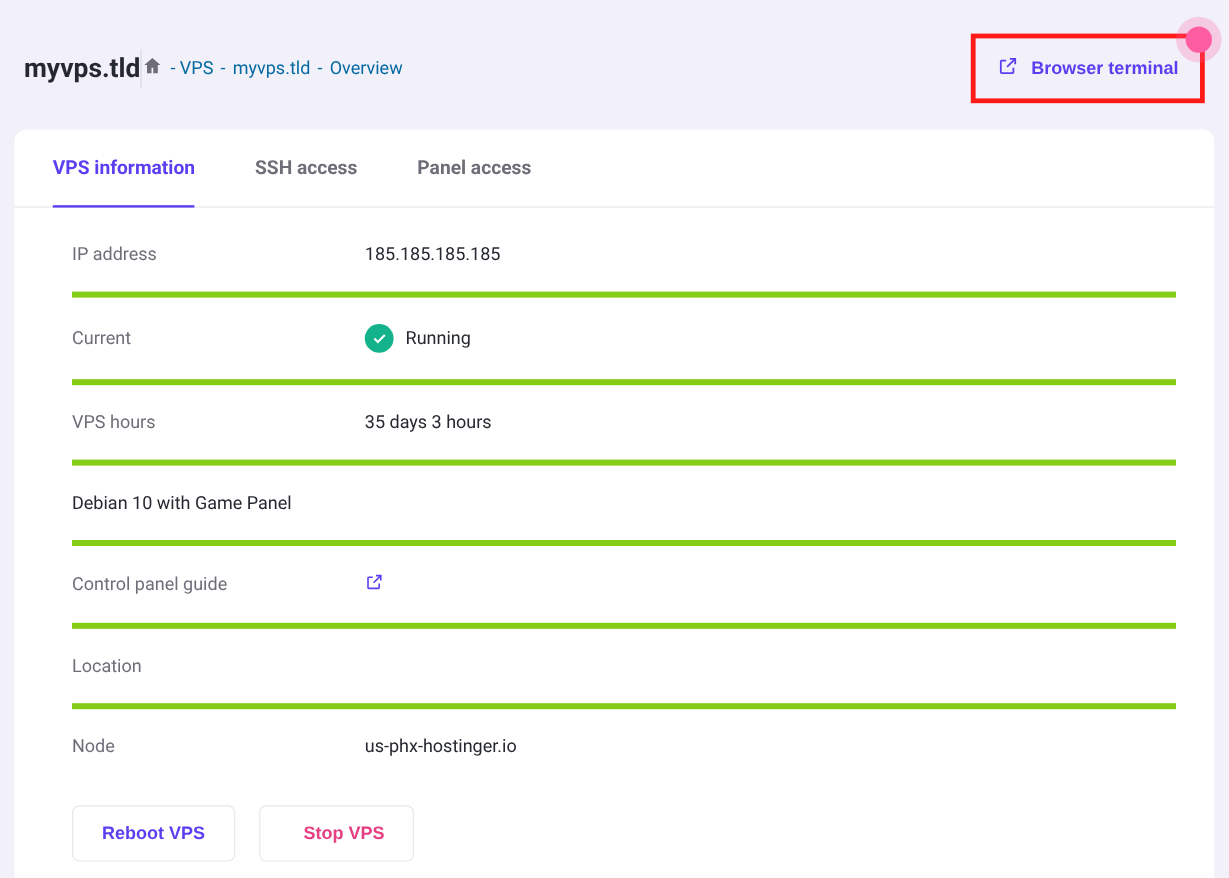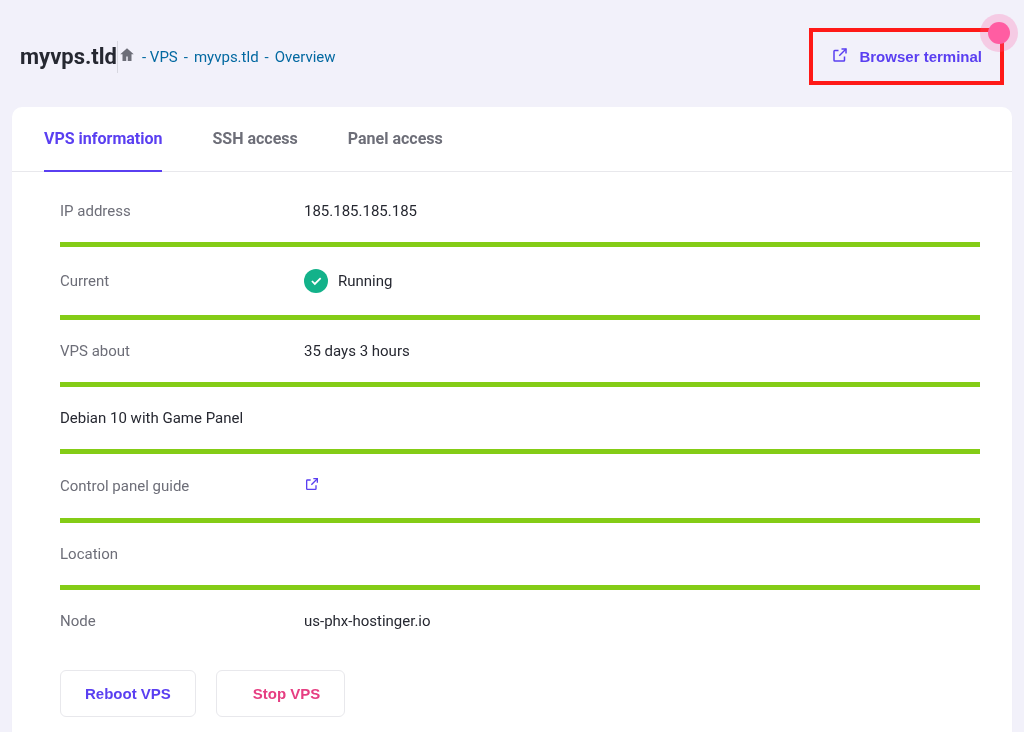--- a/index.html
+++ b/index.html
@@ -195,21 +195,21 @@
         <span class="status-badge">
           <svg width="14" height="14" viewBox="0 0 24 24" fill="none" stroke-width="3">
               <path d="M5 12l5 5L20 7"></path>
             </svg>
         </span>
         <span>Running</span>
       </div>
     </div>
 
     <div class="info-row">
-      <div class="info-label">VPS about</div>
+      <div class="info-label">VPS hours</div>
       <div class="info-value">35 days 3 hours</div>
     </div>
 
     <div class="info-row">
       <div class="info-value">Debian 10 with Game Panel</div>
     </div>
 
     <div class="info-row">
       <div class="info-label">Control panel guide</div>
       <div class="info-value">

